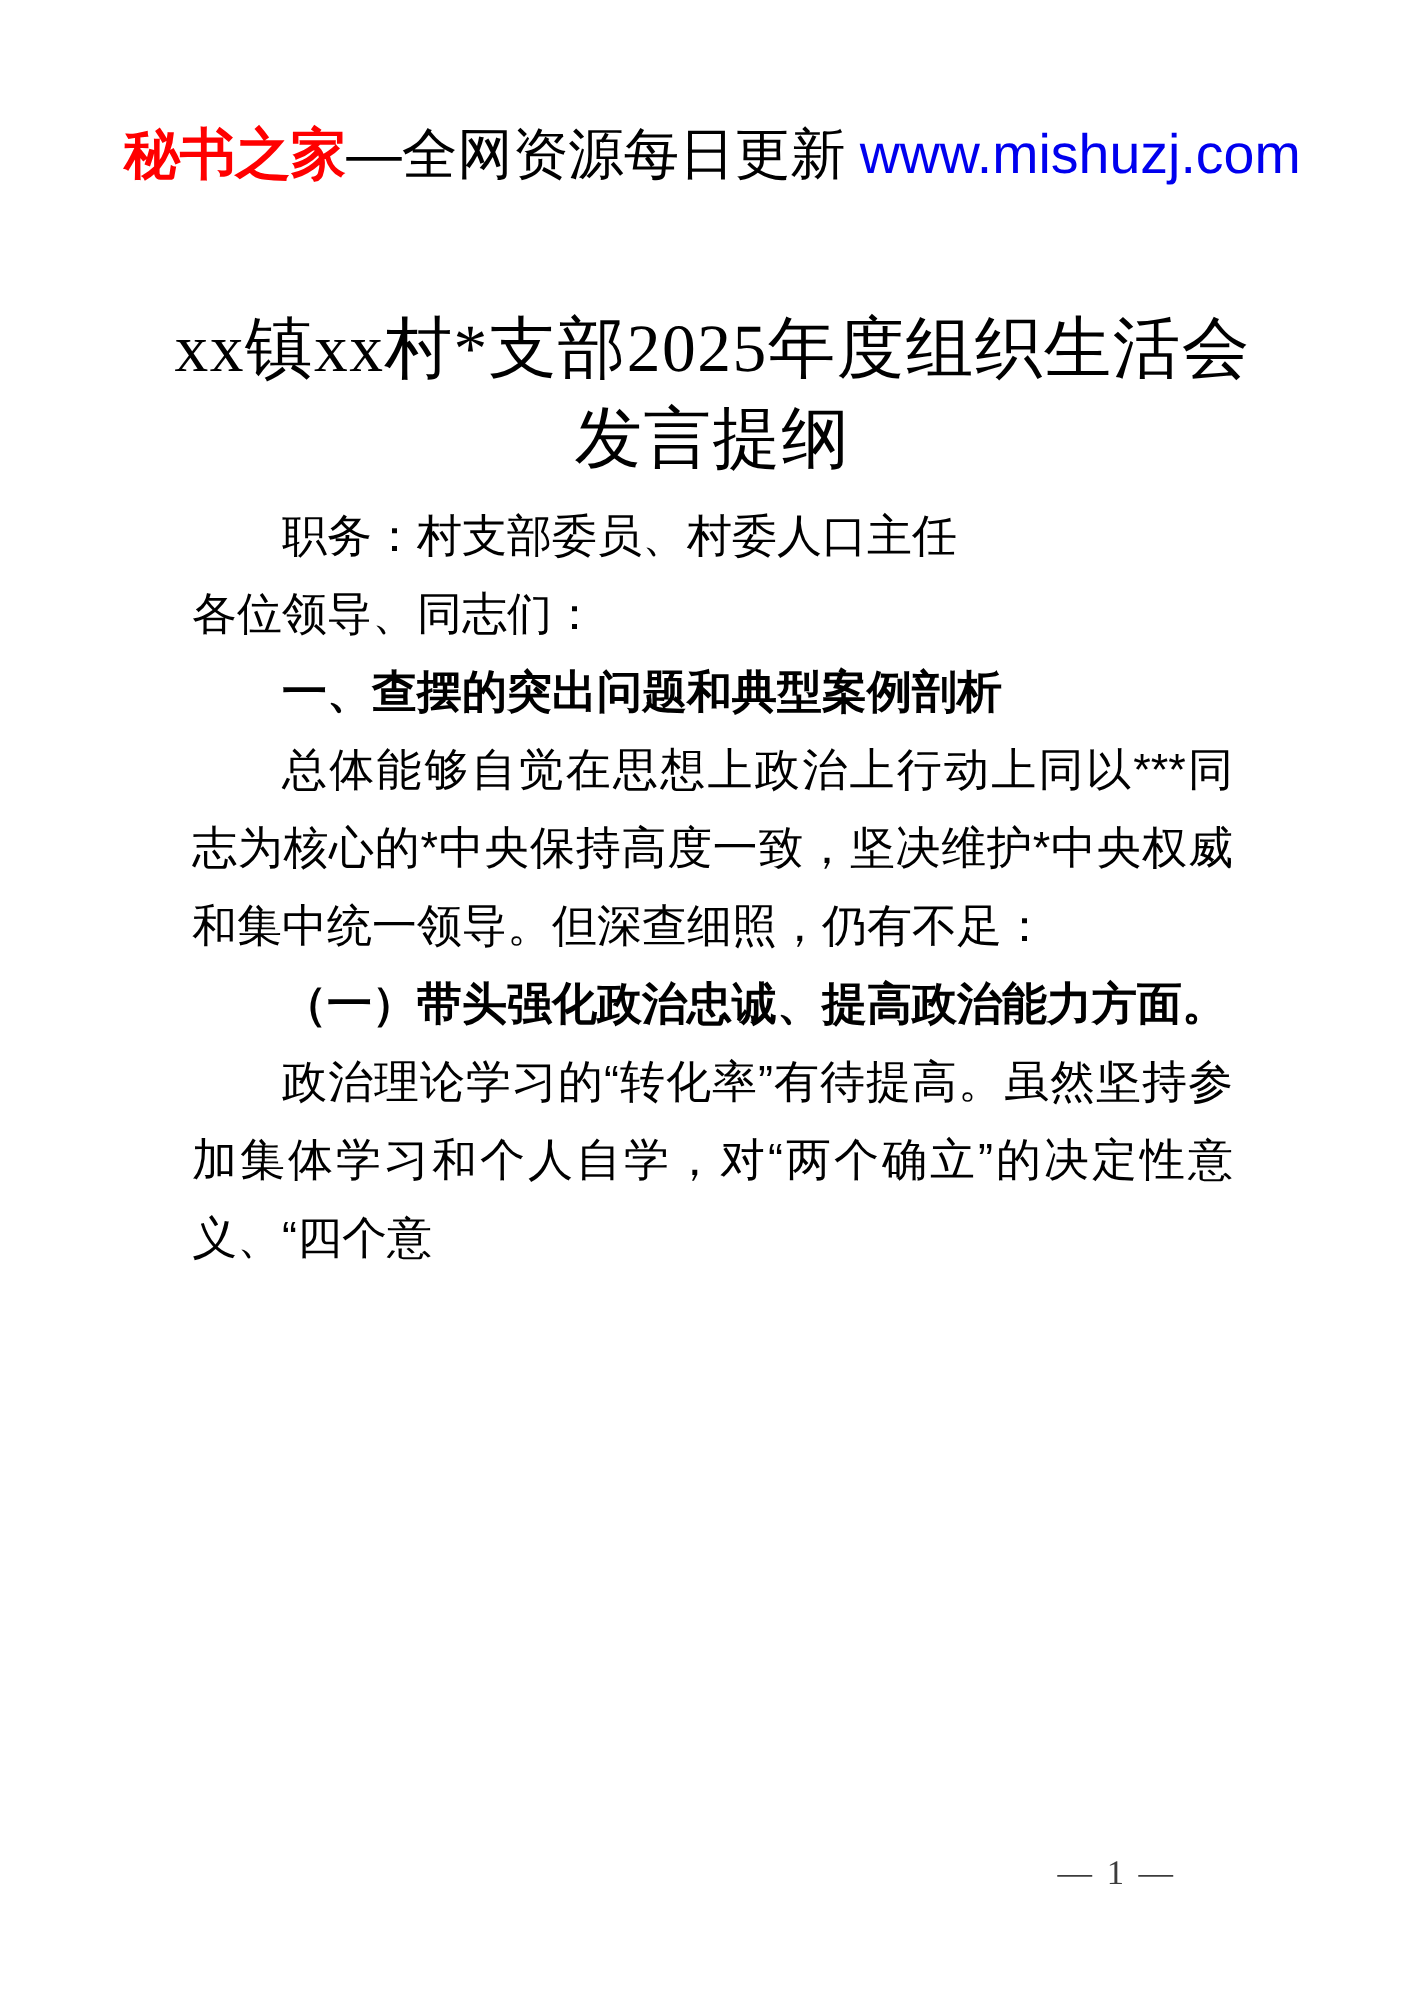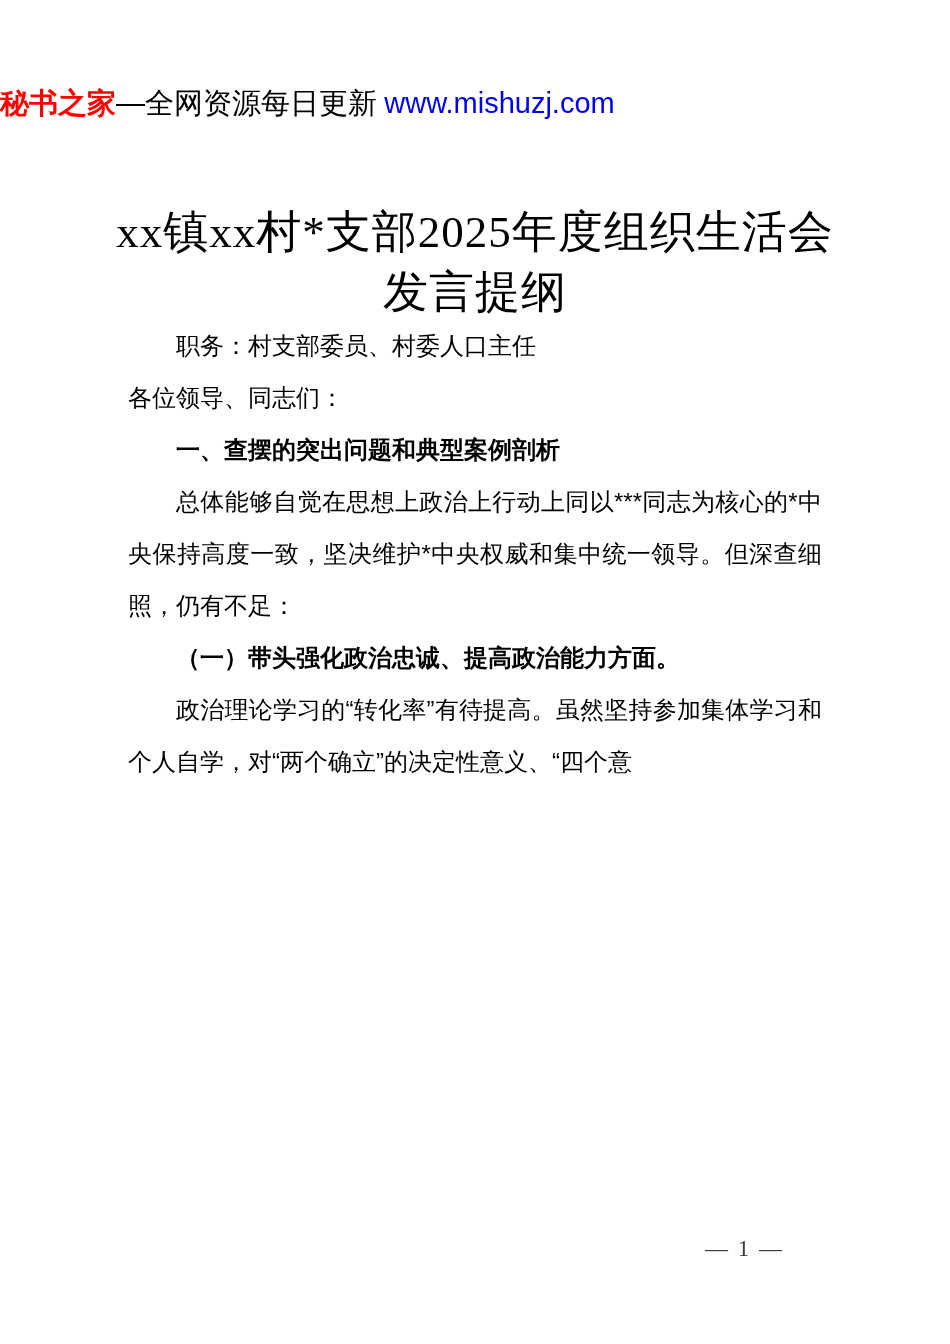--- a/index.html
+++ b/index.html
@@ -16,21 +16,22 @@
     overflow: hidden;
     font-family: "Liberation Sans", "DejaVu Sans", sans-serif;
     color: #000000;
   }
   
   .site-header {
     position: absolute;
     top: 84px;
     left: 0;
     width: 100%;
-    font-size: 29px;
+    text-align: center;
+    font-size: 37px;
     line-height: 38px;
     white-space: nowrap;
   }
   .site-name {
     color: #ff0000;
     font-weight: bold;
   }
   .site-tagline {
     color: #000000;
     margin-right: 0.25em;
@@ -47,24 +48,24 @@
     text-align: center;
     font-family: "Liberation Serif", "DejaVu Serif", serif;
     font-size: 45px;
     line-height: 60px;
     font-weight: normal;
     letter-spacing: 1px;
   }
   
   .doc-body {
     position: absolute;
-    top: 320px;
+    top: 332px;
     left: 128px;
     width: 694px;
-    font-size: 24px;
+    font-size: 30px;
     line-height: 52px;
     text-align: justify;
   }
   .doc-body p {
     margin: 0;
     padding: 0;
   }
   .doc-body p.indent {
     text-indent: 2em;
   }

